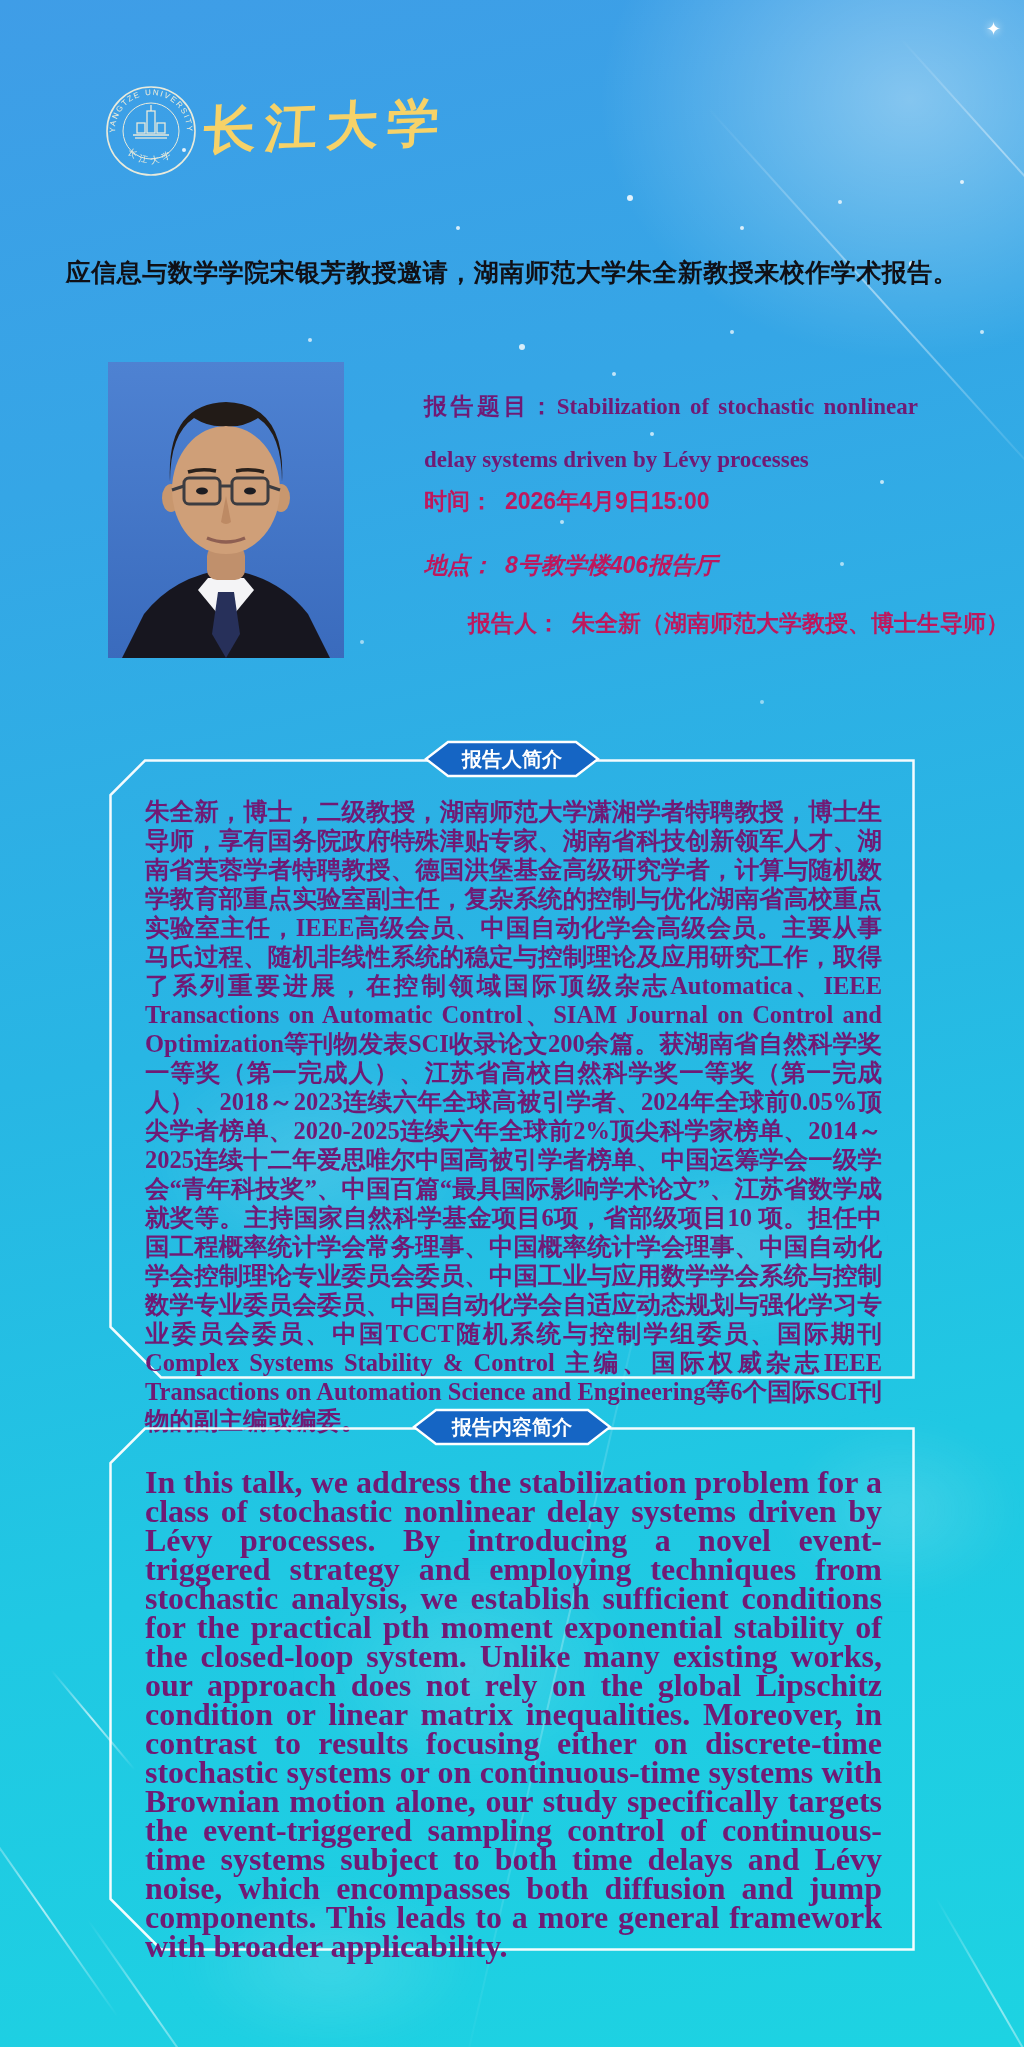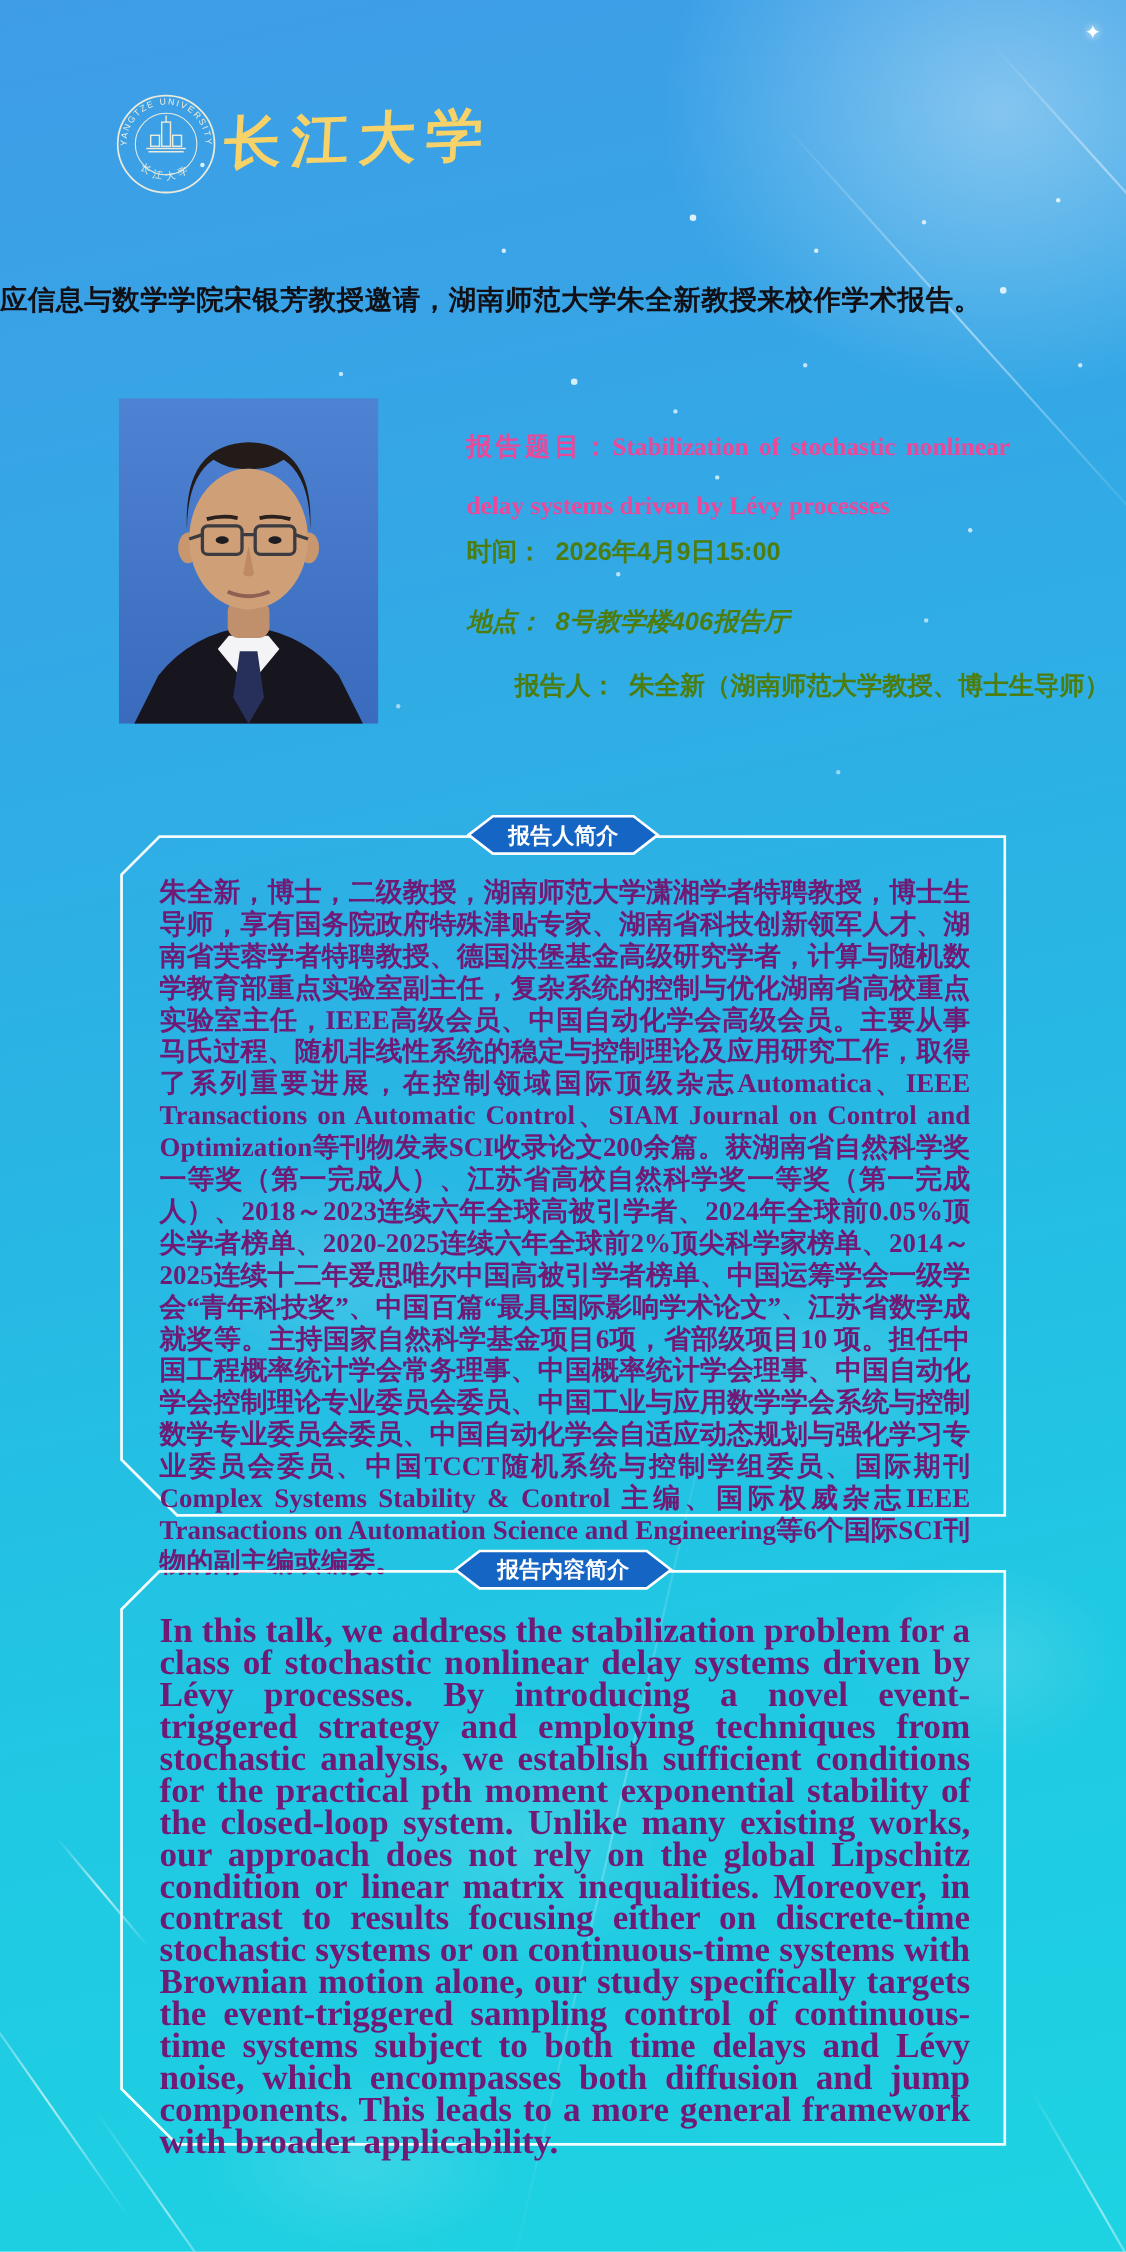--- a/index.html
+++ b/index.html
@@ -32,29 +32,29 @@
       880px 480px 0 0 rgba(255,255,255,.7),
       840px 562px 0 0 rgba(255,255,255,.6),
       980px 330px 0 0 rgba(255,255,255,.7),
       360px 640px 0 0 rgba(255,255,255,.55),
       760px 700px 0 0 rgba(255,255,255,.5);}
   .sparkle{left:986px;top:18px;color:#fff;font-size:18px;text-shadow:0 0 8px #fff;}
   
   .seal{left:104px;top:84px;}
   .cn-name{left:204px;top:92px;color:#f6d268;font-family:"Liberation Serif",serif;
     font-weight:bold;font-size:52px;letter-spacing:9px;transform:skewX(-5deg) rotate(-2deg);}
-  .announcement{left:0;top:256px;width:1024px;color:#101016;
+  .announcement{left:0;top:256px;width:1024px;text-align:center;color:#101016;
     font-size:25px;font-weight:bold;letter-spacing:.5px;}
   
   .photo{left:108px;top:362px;width:236px;height:296px;}
   
-  .details-title{left:424px;top:380px;width:494px;color:#ec4899;font-size:23px;
+  .details-title{left:424px;top:380px;width:494px;color:#701a75;font-size:23px;
     line-height:52px;text-align:justify;font-weight:bold;margin:0;}
   .details-title .en{font-family:"Liberation Serif",serif;}
-  .detail-row{color:#4d7c0f;font-size:23px;font-weight:bold;white-space:nowrap;}
+  .detail-row{color:#be185d;font-size:23px;font-weight:bold;white-space:nowrap;}
   .row-time{left:424px;top:486px;}
   .row-loc{left:424px;top:550px;font-style:italic;}
   .row-speaker{left:424px;top:608px;margin-left:44px;}
   .detail-row .lbl{margin-right:12px;}
   
   .box-svg{pointer-events:none;}
   .badge{transform:translateX(-50%);}
   .body-text{font-family:"Liberation Serif",serif;font-weight:bold;color:#701a75;
     text-align:justify;margin:0;}
   .bio-text{left:145px;top:797px;width:737px;font-size:24.5px;line-height:29px;}

